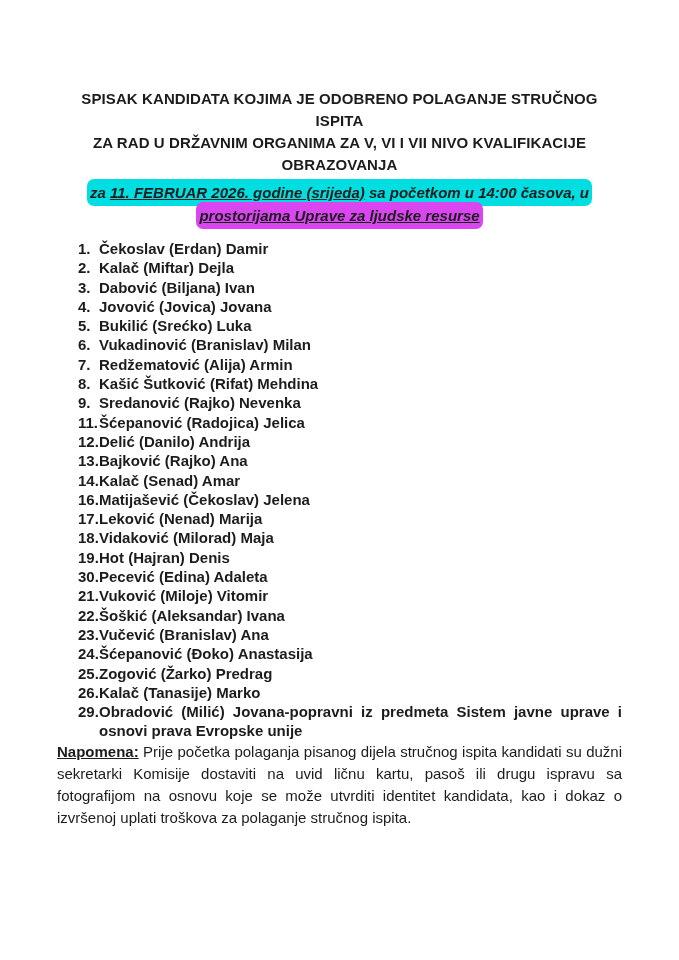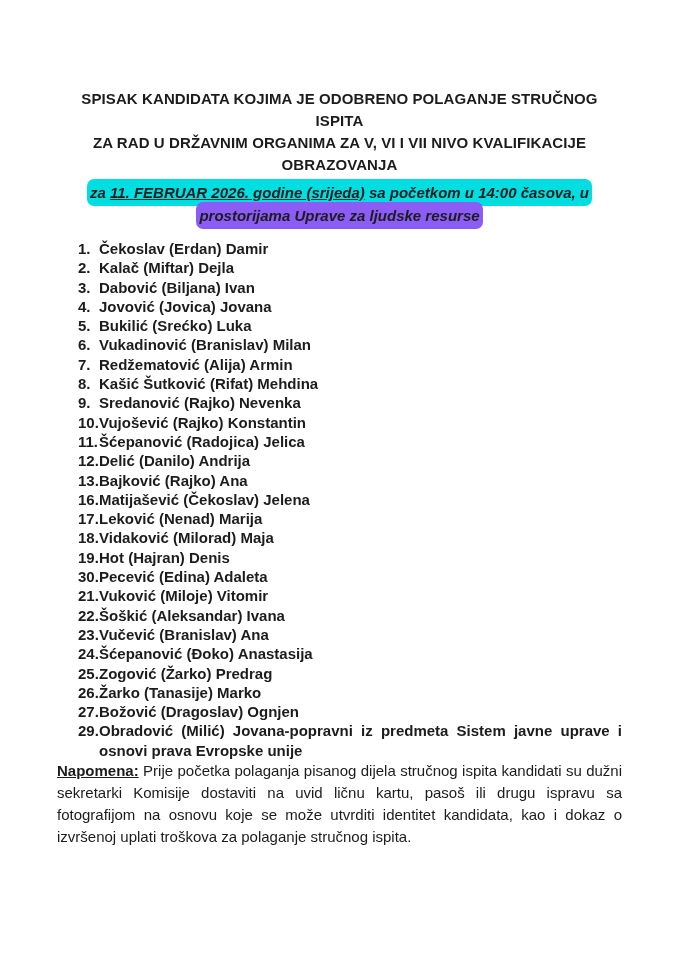--- a/index.html
+++ b/index.html
@@ -76,21 +76,21 @@
 <div class="page">
 
   <div class="doc-title">
     <span>SPISAK KANDIDATA KOJIMA JE ODOBRENO POLAGANJE STRUČNOG ISPITA</span><br>
     <span>ZA RAD U DRŽAVNIM ORGANIMA ZA V, VI I VII NIVO KVALIFIKACIJE</span><br>
     <span>OBRAZOVANJA</span>
   </div>
 
   <div class="doc-subtitle">
     <span class="hl" style="background: rgb(0, 222, 226);"><span>za </span><span class="u">11. FEBRUAR 2026. godine (srijeda)</span><span> sa početkom u 14:00 časova, u</span></span><br>
-    <span class="hl" style="background: #8b5cf6;">prostorijama Uprave za ljudske resurse</span>
+    <span class="hl" style="background: #d946ef; text-decoration: underline;">prostorijama Uprave za ljudske resurse</span>
   </div>
 
   <ol class="cand-list">
       <li>
         <span class="num">1.</span>
         <span class="name">Čekoslav (Erdan) Damir</span>
       </li>
       <li>
         <span class="num">2.</span>
         <span class="name">Kalač (Miftar) Dejla</span>
@@ -117,34 +117,34 @@
       </li>
       <li>
         <span class="num">8.</span>
         <span class="name">Kašić Šutković (Rifat) Mehdina</span>
       </li>
       <li>
         <span class="num">9.</span>
         <span class="name">Sredanović (Rajko) Nevenka</span>
       </li>
       <li>
-        <span class="num">10.</span>
-        <span class="name">Vujošević (Rajko) Konstantin</span>
-      </li>
-      <li>
         <span class="num">11.</span>
         <span class="name">Šćepanović (Radojica) Jelica</span>
       </li>
       <li>
         <span class="num">12.</span>
         <span class="name">Delić (Danilo) Andrija</span>
       </li>
       <li>
         <span class="num">13.</span>
         <span class="name">Bajković (Rajko) Ana</span>
+      </li>
+      <li>
+        <span class="num">14.</span>
+        <span class="name">Kalač (Senad) Amar</span>
       </li>
       <li>
         <span class="num">16.</span>
         <span class="name">Matijašević (Čekoslav) Jelena</span>
       </li>
       <li>
         <span class="num">17.</span>
         <span class="name">Leković (Nenad) Marija</span>
       </li>
       <li>
@@ -174,25 +174,21 @@
       <li>
         <span class="num">24.</span>
         <span class="name">Šćepanović (Đoko) Anastasija</span>
       </li>
       <li>
         <span class="num">25.</span>
         <span class="name">Zogović (Žarko) Predrag</span>
       </li>
       <li>
         <span class="num">26.</span>
-        <span class="name">Žarko (Tanasije) Marko</span>
-      </li>
-      <li>
-        <span class="num">27.</span>
-        <span class="name">Božović (Dragoslav) Ognjen</span>
+        <span class="name">Kalač (Tanasije) Marko</span>
       </li>
       <li>
         <span class="num">29.</span>
         <span class="name">Obradović (Milić) Jovana-popravni iz predmeta Sistem javne uprave i osnovi prava Evropske unije</span>
       </li>
     </ol>
 
   <div class="note">
     <span class="note-label">Napomena:</span>
     <span>Prije početka polaganja pisanog dijela stručnog ispita kandidati su dužni sekretarki Komisije dostaviti na uvid ličnu kartu, pasoš ili drugu ispravu sa fotografijom na osnovu koje se može utvrditi identitet kandidata, kao i dokaz o izvršenoj uplati troškova za polaganje stručnog ispita.</span>

